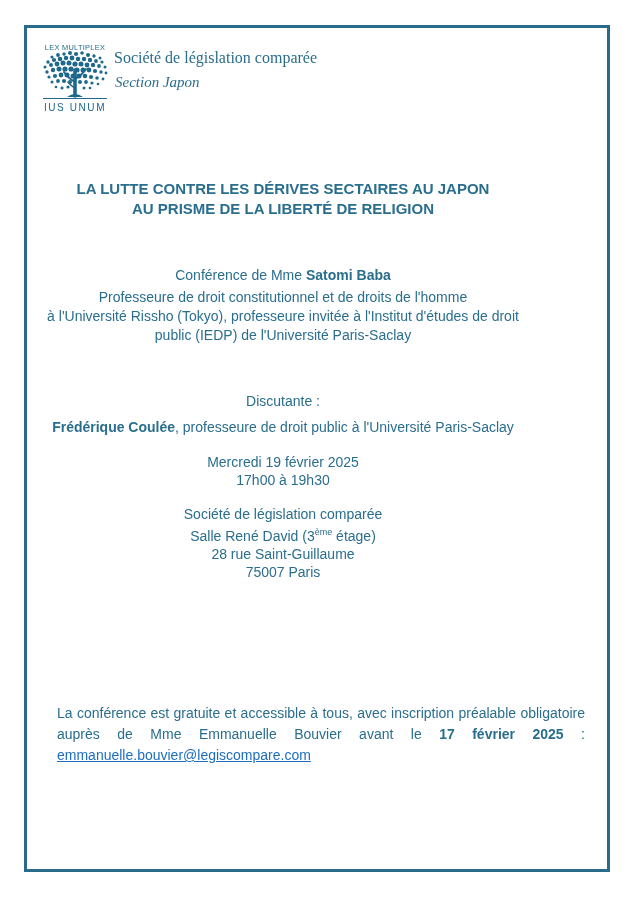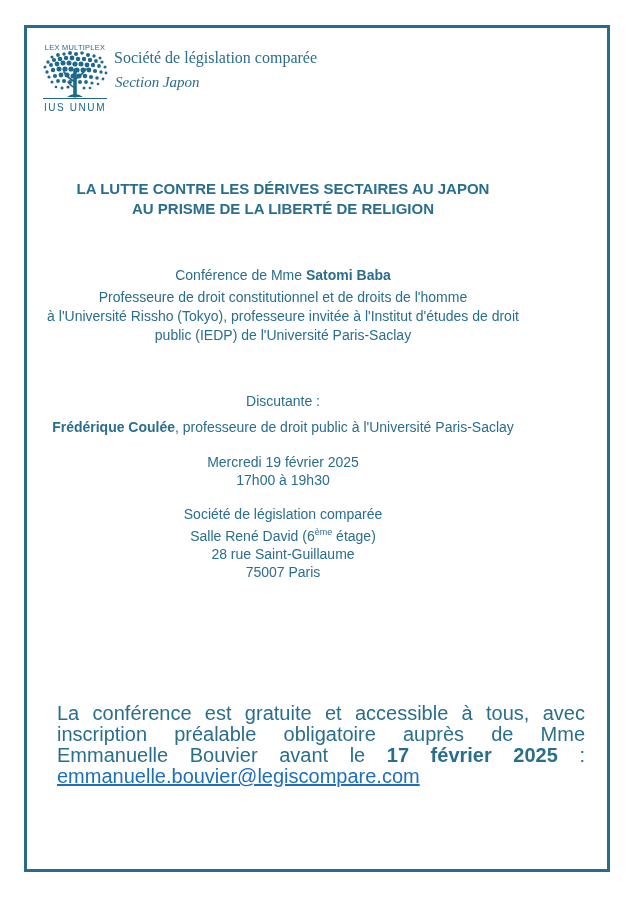--- a/index.html
+++ b/index.html
@@ -56,21 +56,21 @@
   .discutante-label { top:393px; }
   .discussant-line  { top:419px; }
   .event-datetime { top:453px; line-height:18px; }
   .event-venue    { top:505px; line-height:18px; }
   .event-datetime .date-line { font-weight:normal; }
   sup.floor-sup { font-size:9px; }
   .registration {
     position:absolute;
     left:57px; top:703px;
     width:528px;
-    font-size:20px;
+    font-size:14px;
     line-height:21px;
     text-align:justify;
     margin:0;
   }
   .email-link {
     color:#1d6ec0;
     text-decoration:underline;
     cursor:pointer;
   }
   strong { font-weight:bold; }
@@ -185,21 +185,21 @@
     <strong>Frédérique Coulée</strong><span>, professeure de droit public à l'Université Paris-Saclay</span>
   </div>
 
   <div class="centered event-datetime">
     <div class="date-line">Mercredi 19 février 2025</div>
     <div>17h00 à 19h30</div>
   </div>
 
   <div class="centered event-venue">
     <div>Société de législation comparée</div>
-    <div><span>Salle René David (6</span><sup class="floor-sup">ème</sup><span> étage)</span></div>
+    <div><span>Salle René David (3</span><sup class="floor-sup">ème</sup><span> étage)</span></div>
     <div>28 rue Saint-Guillaume</div>
     <div>75007 Paris</div>
   </div>
 
   <p class="registration">
     <span>La conférence est gratuite et accessible à tous, avec inscription préalable obligatoire auprès de Mme Emmanuelle Bouvier avant le </span><strong>17 février 2025</strong><span> : </span><a class="email-link">emmanuelle.bouvier@legiscompare.com</a>
   </p>
 
 </div>
 

